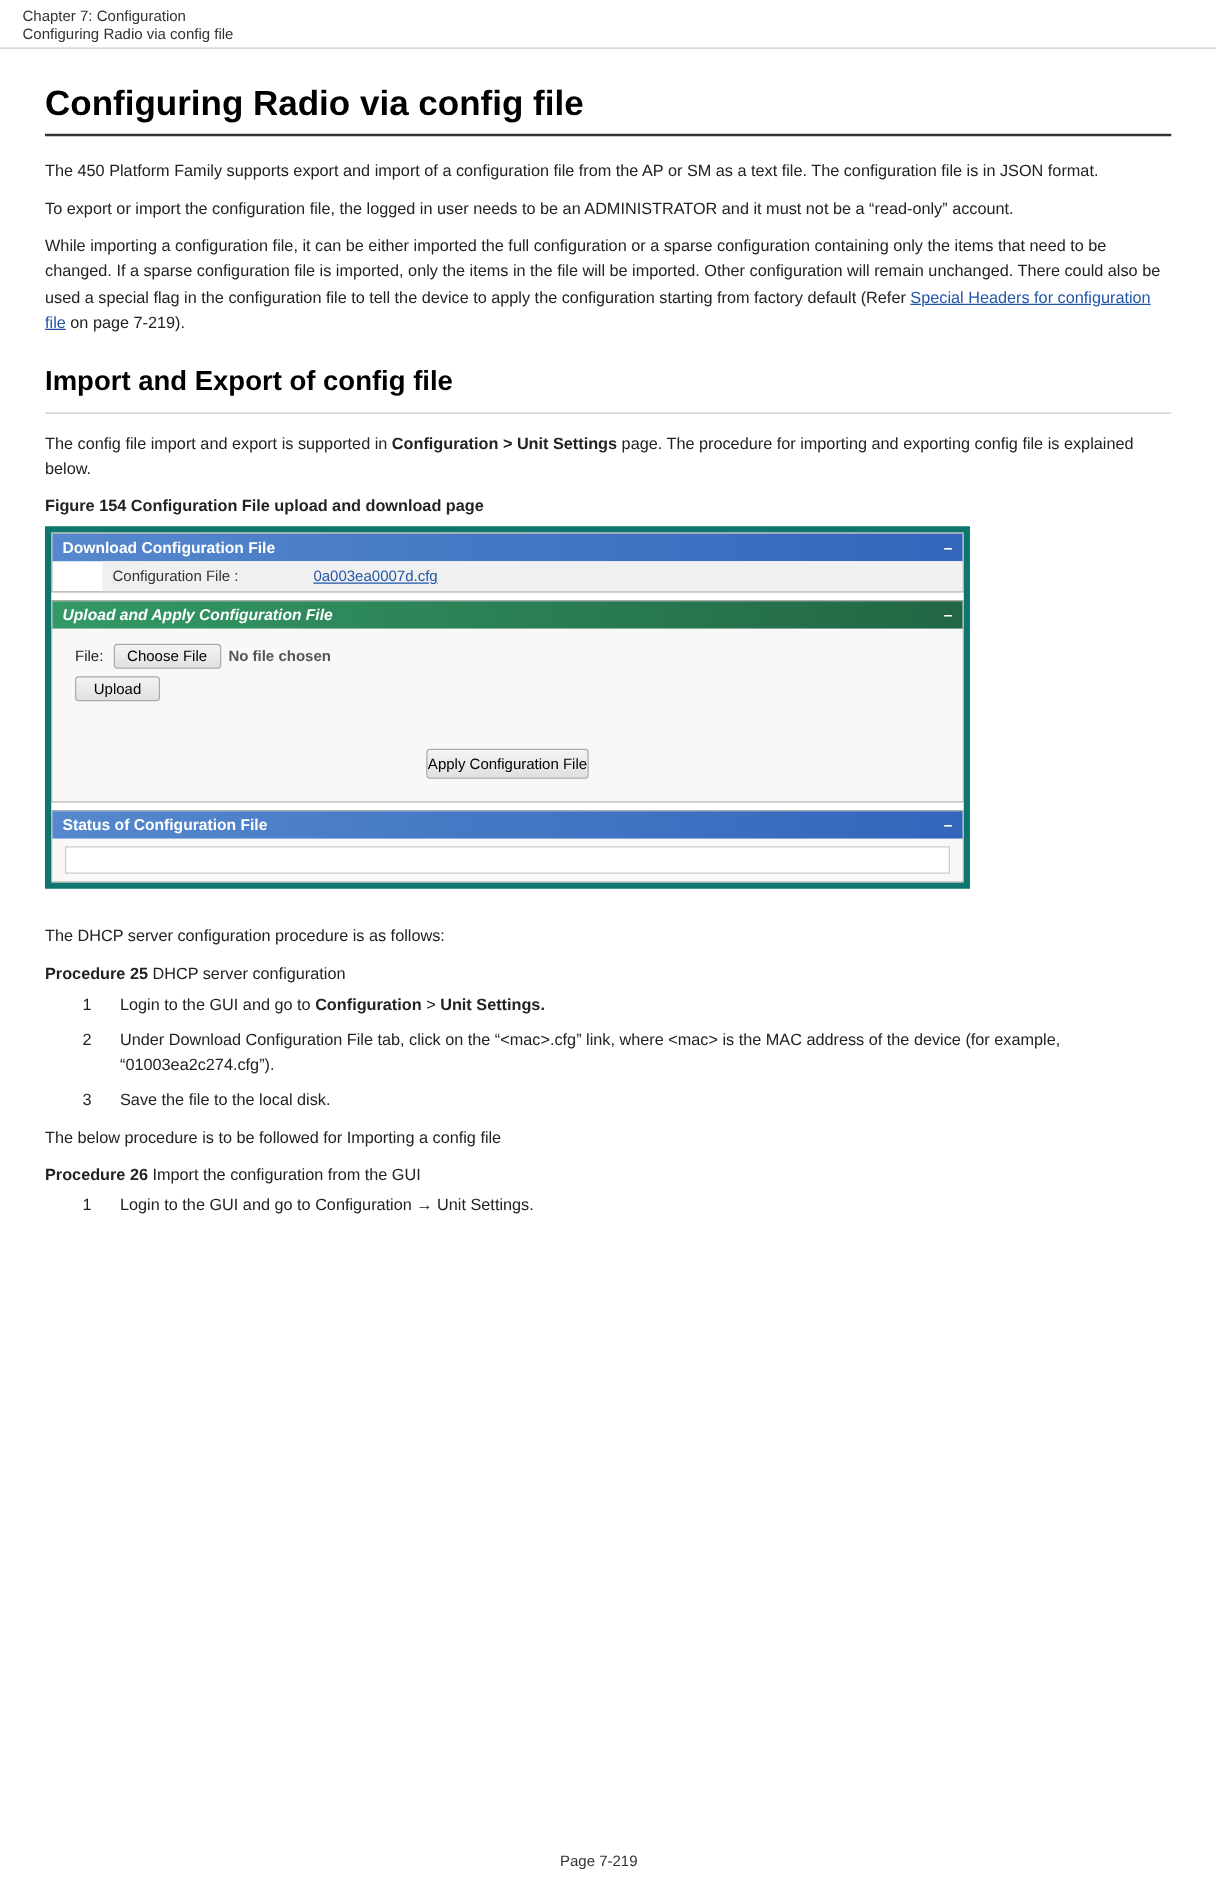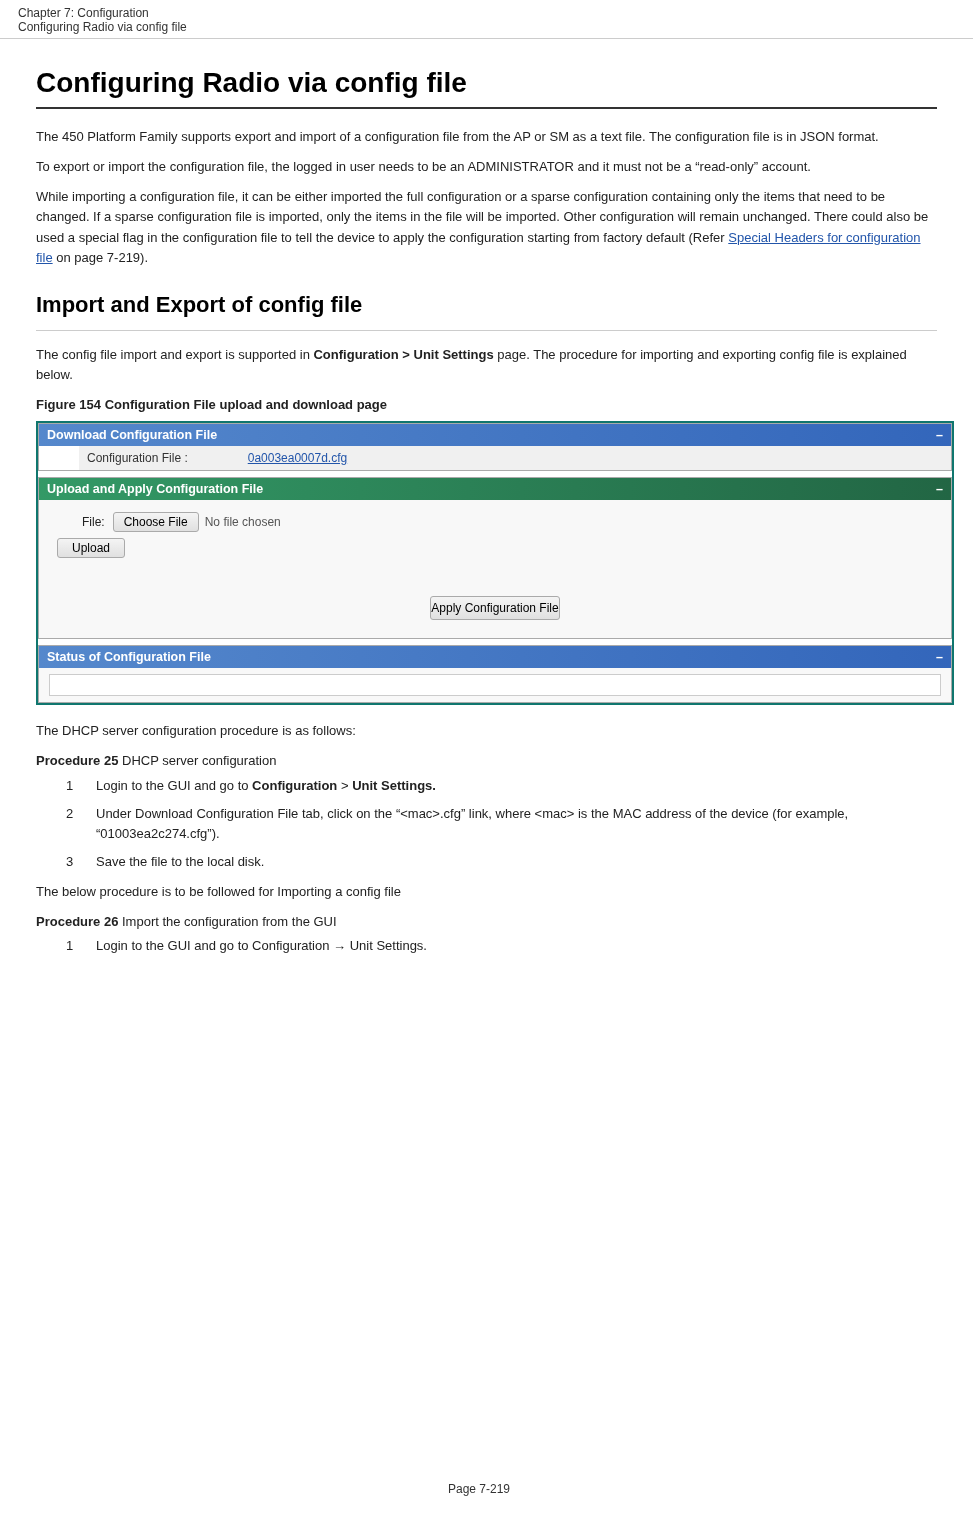--- a/index.html
+++ b/index.html
@@ -78,59 +78,59 @@
       justify-content: space-between;
       align-items: center;
     }
     .ui-panel-header.blue-header {
       background: linear-gradient(to right, #5588cc, #3366bb);
       color: #fff;
     }
     .ui-panel-header.green-header {
       background: linear-gradient(to right, #339966, #226644);
       color: #fff;
+      font-style: italic;
     }
     .ui-panel-body {
       background: #f8f8f8;
       padding: 6px 10px 8px 10px;
     }
     .ui-panels-wrapper {
-      border: 2px solid #0f766e;
+      border: 5px solid #0f766e;
       margin-bottom: 14px;
-      width: 918px;
+      width: 740px;
     }
 
     .config-file-row {
       display: flex;
       align-items: center;
       padding: 5px 8px;
       background: #f0f0f0;
       margin-left: 40px;
     }
     .config-file-label { color: #333; margin-right: 60px; font-size: 12px; }
     .config-file-link { color: #2255aa; text-decoration: underline; font-size: 12px; cursor: pointer; }
 
     .upload-row {
       display: flex;
       align-items: center;
       padding: 6px 8px 2px 8px;
       background: #f8f8f8;
       gap: 6px;
-      margin-left: 25px;
     }
     .file-label { font-size: 12px; margin-right: 2px; }
     .choose-file-btn {
       background: linear-gradient(to bottom, #f4f4f4, #e0e0e0);
       border: 1px solid #aaa;
       border-radius: 3px;
       padding: 2px 10px;
       font-size: 12px;
       cursor: pointer;
     }
-    .no-file-text { font-size: 12px; color: #555; }
+    .no-file-text { font-size: 12px; color: #555; font-weight: bold; }
     .upload-btn {
       display: inline-block;
       background: linear-gradient(to bottom, #f4f4f4, #e0e0e0);
       border: 1px solid #aaa;
       border-radius: 3px;
       padding: 2px 14px;
       font-size: 12px;
       cursor: pointer;
       margin: 4px 0 6px 8px;
     }
@@ -260,21 +260,21 @@
         <span>Status of Configuration File</span>
         <span class="minimize-btn">–</span>
       </div>
       <div class="status-panel-body">
         <div class="status-inner-box">&nbsp;</div>
       </div>
     </div>
 
   </div>
 
-  <p style="margin-top:16px;">The DHCP server configuration procedure is as follows:</p>
+  <p style="margin-top:28px;">The DHCP server configuration procedure is as follows:</p>
   <p class="procedure-label">
     <strong>Procedure 25</strong><span> DHCP server configuration</span>
   </p>
   <ol class="procedure-list">
     <li>
       <span class="step-num">1</span>
       Login to the GUI and go to <strong>Configuration</strong> &gt; <strong>Unit Settings.</strong>
     </li>
     <li>
       <span class="step-num">2</span>

